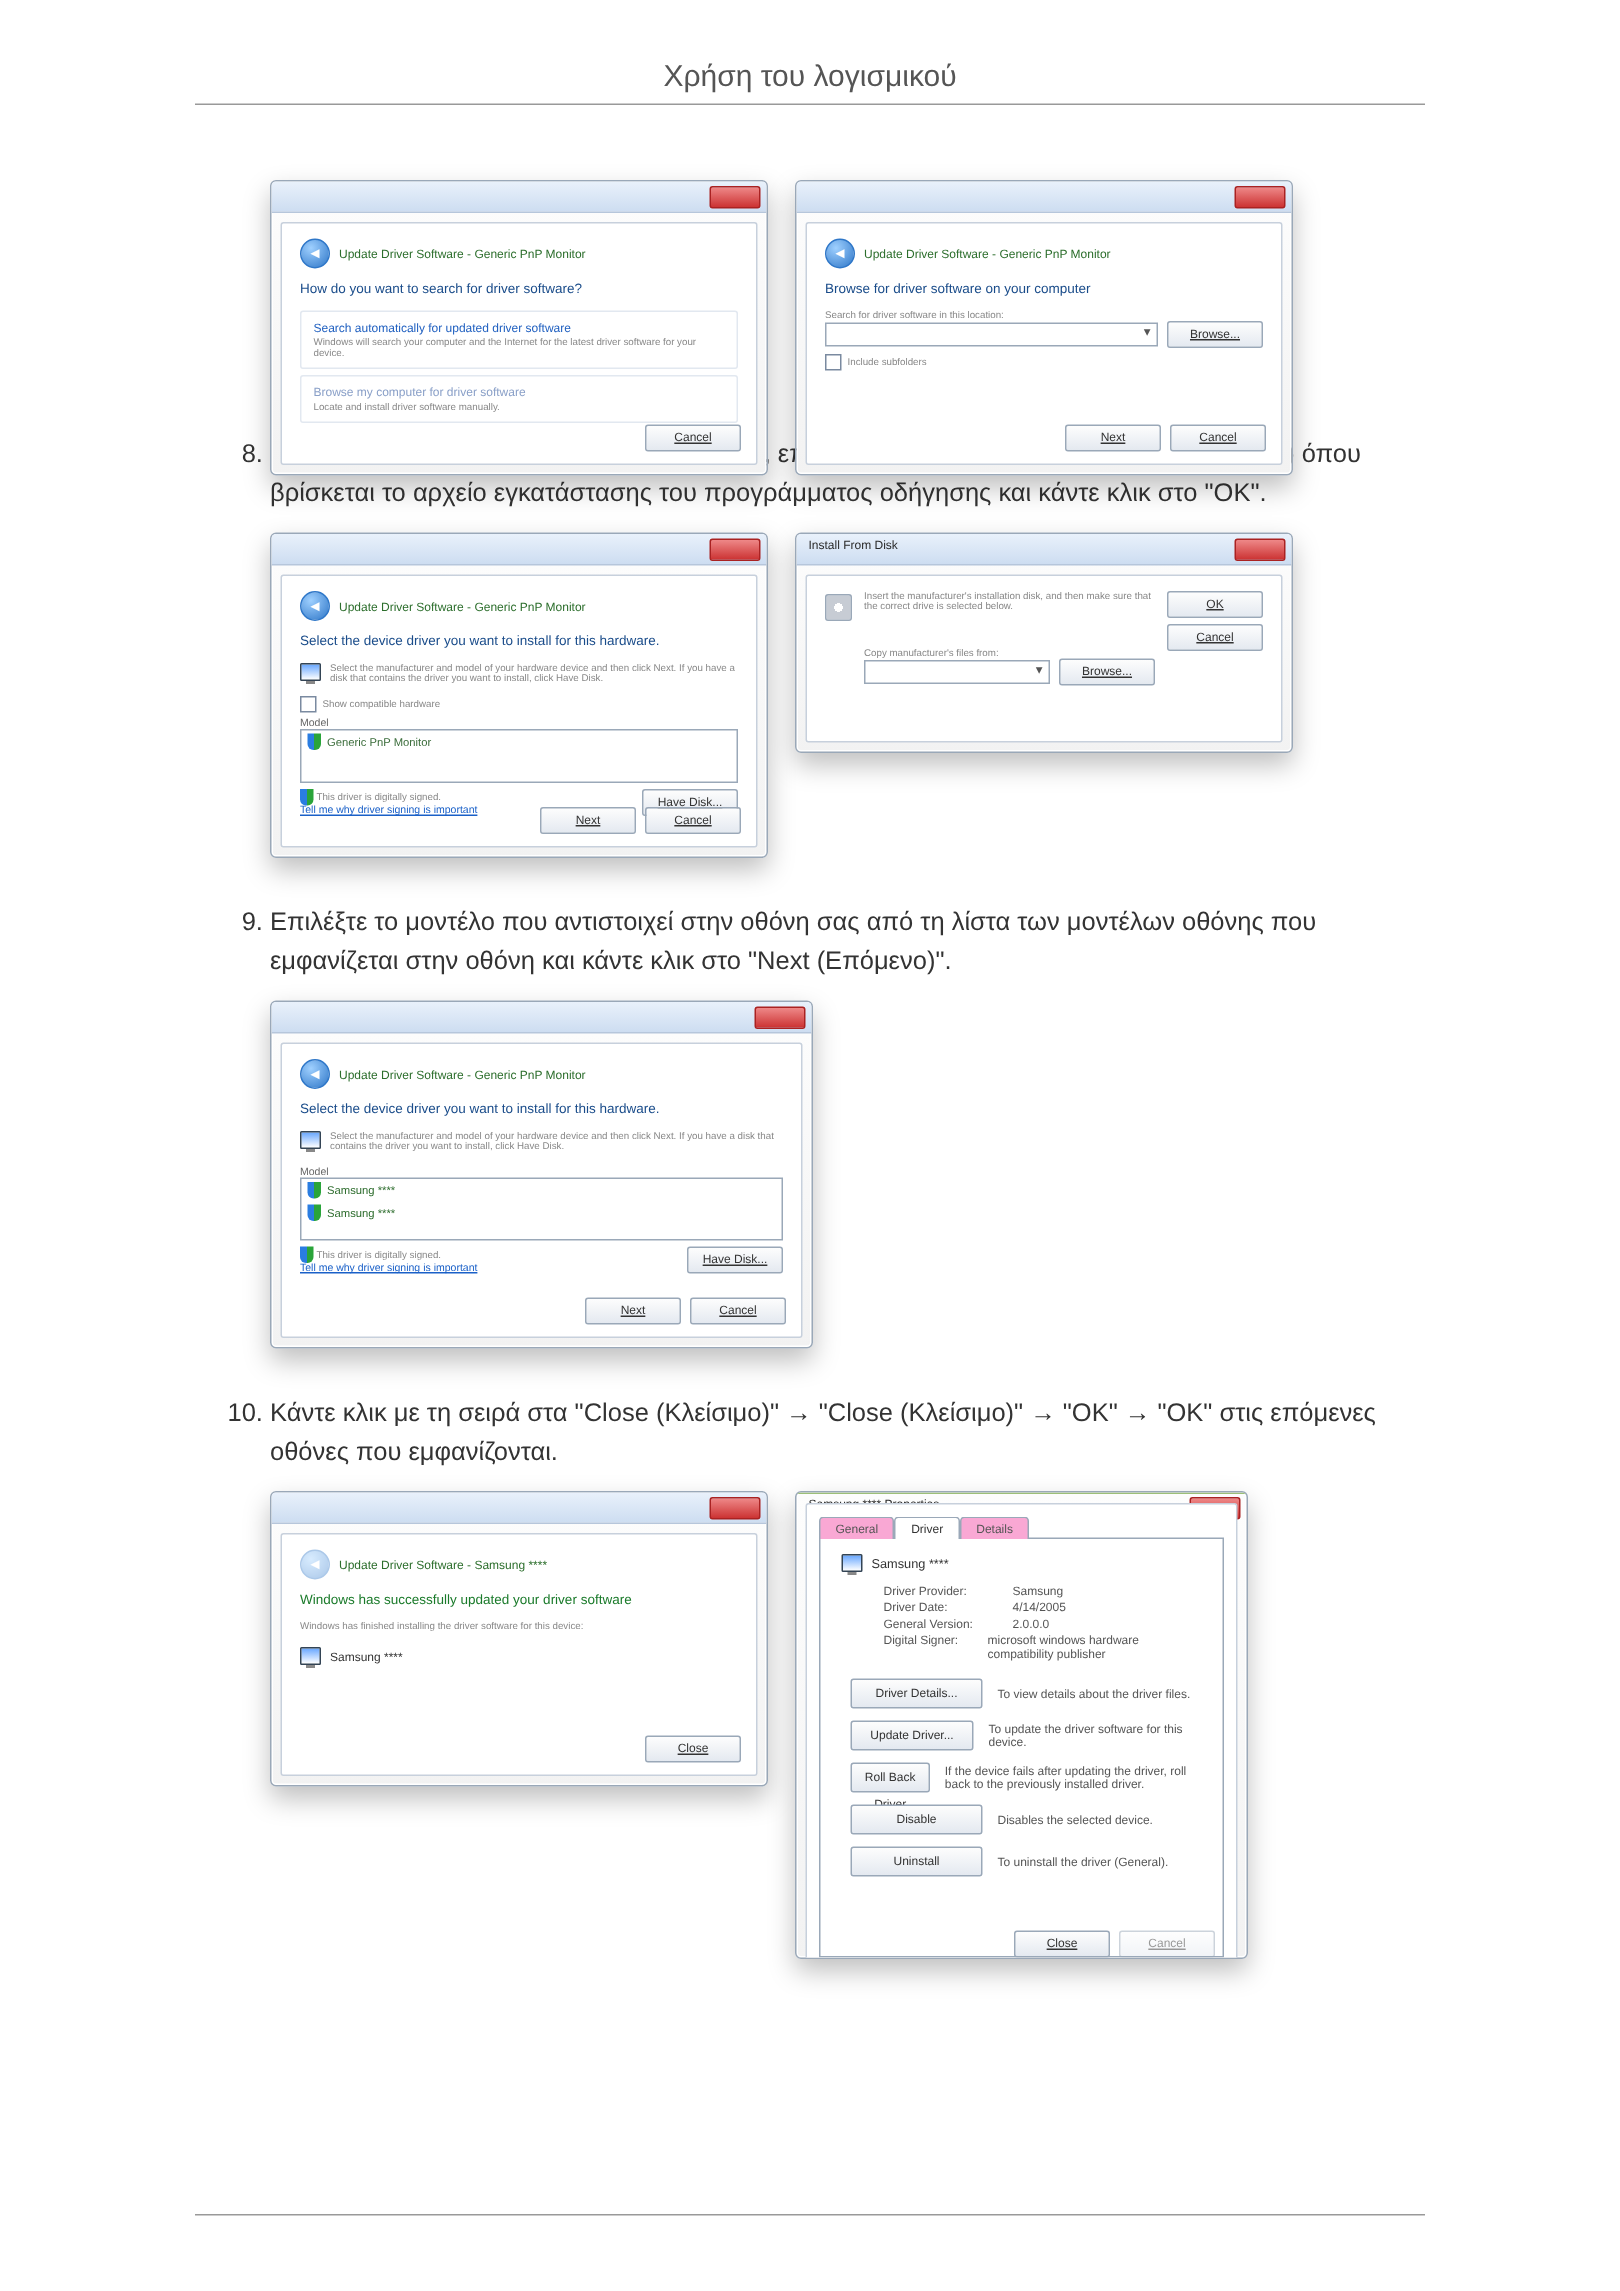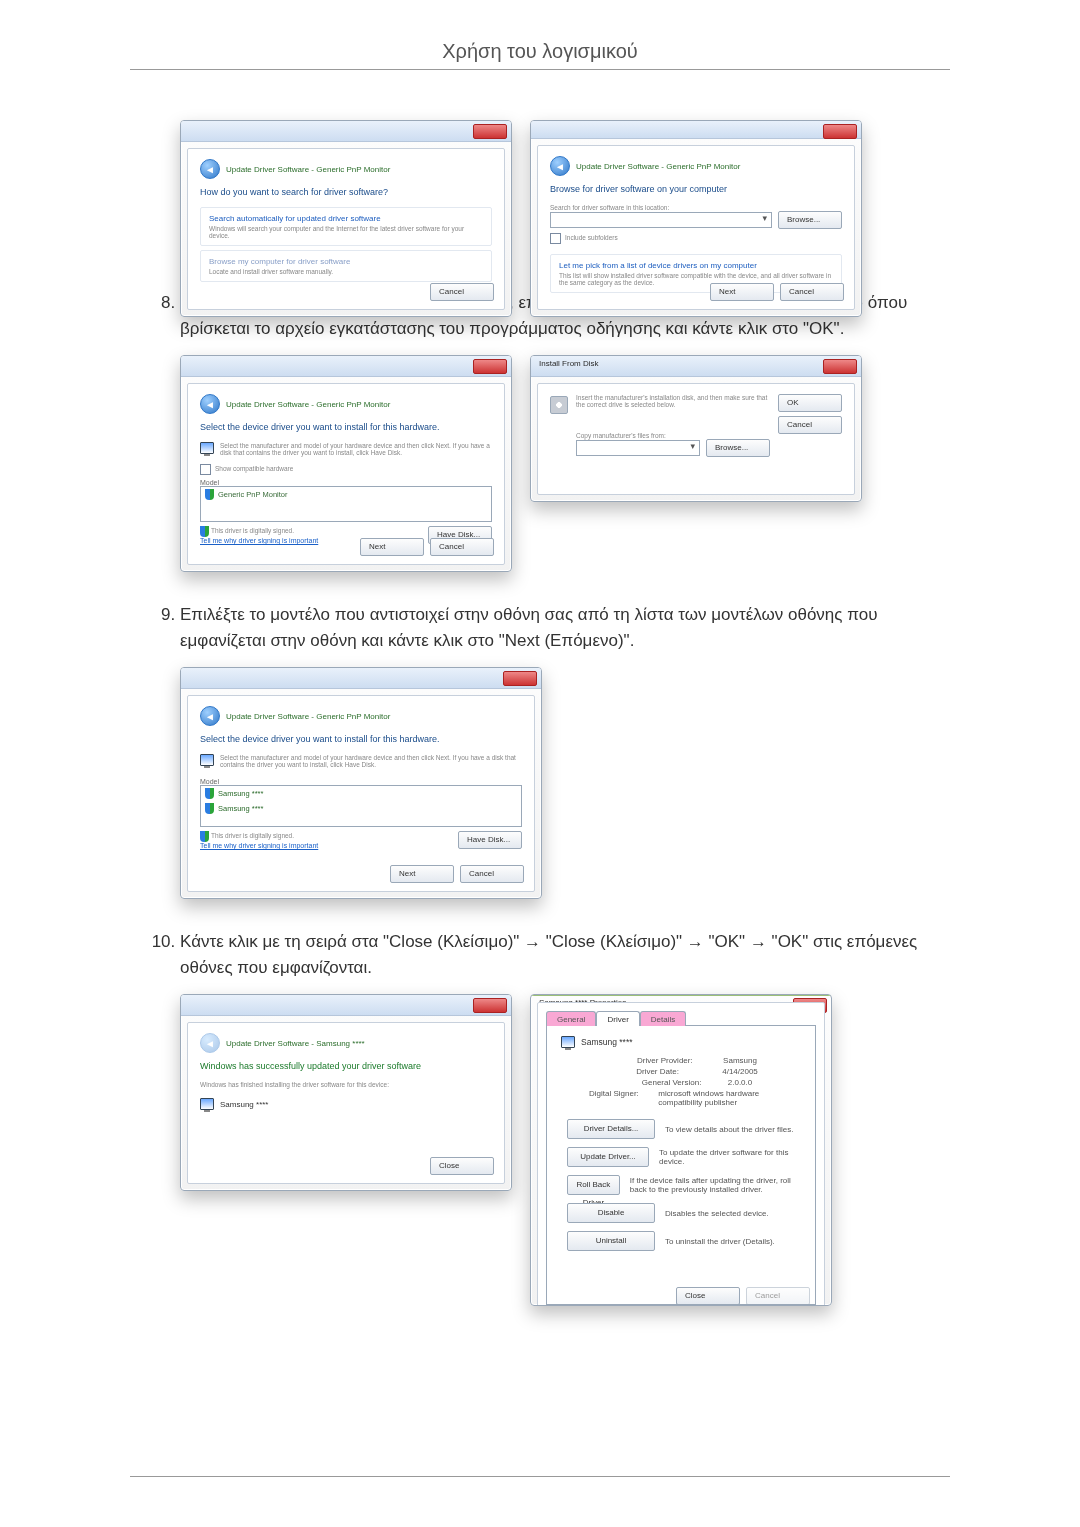--- a/index.html
+++ b/index.html
@@ -136,25 +136,27 @@
     font-size: 8px;
     margin-bottom: 2px;
   }
   .opt-title.dim { color: #8aa0c8; }
   .btn {
     display: inline-block;
     min-width: 46px;
     height: 16px;
     line-height: 16px;
     font-size: 8px;
+    text-align: center;
     padding: 0 8px;
     border: 1px solid #9aa8b8;
     border-radius: 2px;
     background: linear-gradient(#fdfdfd, #e4e9f0);
     color: #333;
+    text-decoration: underline;
   }
   .btn-row-br {
     position: absolute;
     right: 10px;
     bottom: 8px;
     display: flex;
     gap: 6px;
   }
   .field {
     display: flex;
@@ -267,21 +269,20 @@
     border: 1px solid #9aa8b8;
     background: #fff;
     padding: 10px 10px 38px 10px;
     position: relative;
     min-height: 230px;
   }
   .prop-row {
     display: flex;
     font-size: 8px;
     margin: 2px 0 2px 32px;
-    justify-content: center;
   }
   .prop-row .k {
     width: 86px;
     color: #555;
   }
   .btn-wide {
     display: inline-block;
     width: 86px;
     height: 18px;
     line-height: 18px;
@@ -503,21 +504,21 @@
           <div class="btn-row-prop">
             <span class="btn-wide">Roll Back Driver</span>
             <span>If the device fails after updating the driver, roll back to the previously installed driver.</span>
           </div>
           <div class="btn-row-prop">
             <span class="btn-wide">Disable</span>
             <span>Disables the selected device.</span>
           </div>
           <div class="btn-row-prop">
             <span class="btn-wide">Uninstall</span>
-            <span>To uninstall the driver (Details).</span>
+            <span>To uninstall the driver (General).</span>
           </div>
         </div>
         <div style="position:absolute;right:14px;bottom:10px;display:flex;gap:6px">
           <span class="btn">Close</span>
           <span class="btn" style="opacity:.5">Cancel</span>
         </div>
       </div>
     </div>
   </div>
 
@@ -559,24 +560,20 @@
         <span class="back-btn">◄</span>
         <span class="crumb">Update Driver Software - Generic PnP Monitor</span>
       </div>
       <div class="step-heading">Browse for driver software on your computer</div>
       <div class="subtext">Search for driver software in this location:</div>
       <div class="field">
         <div class="combo"></div>
         <span class="btn">Browse...</span>
       </div>
       <div class="checkbox subtext">Include subfolders</div>
-      <div class="opt-block" style="margin-top:10px">
-        <div class="opt-title">Let me pick from a list of device drivers on my computer</div>
-        <div class="subtext">This list will show installed driver software compatible with the device, and all driver software in the same category as the device.</div>
-      </div>
       <div class="btn-row-br">
         <span class="btn">Next</span>
         <span class="btn">Cancel</span>
       </div>
     </div>
   </div>
 </div>
 
 <style>
   ol.steps:first-of-type { margin-top: 220px; }

